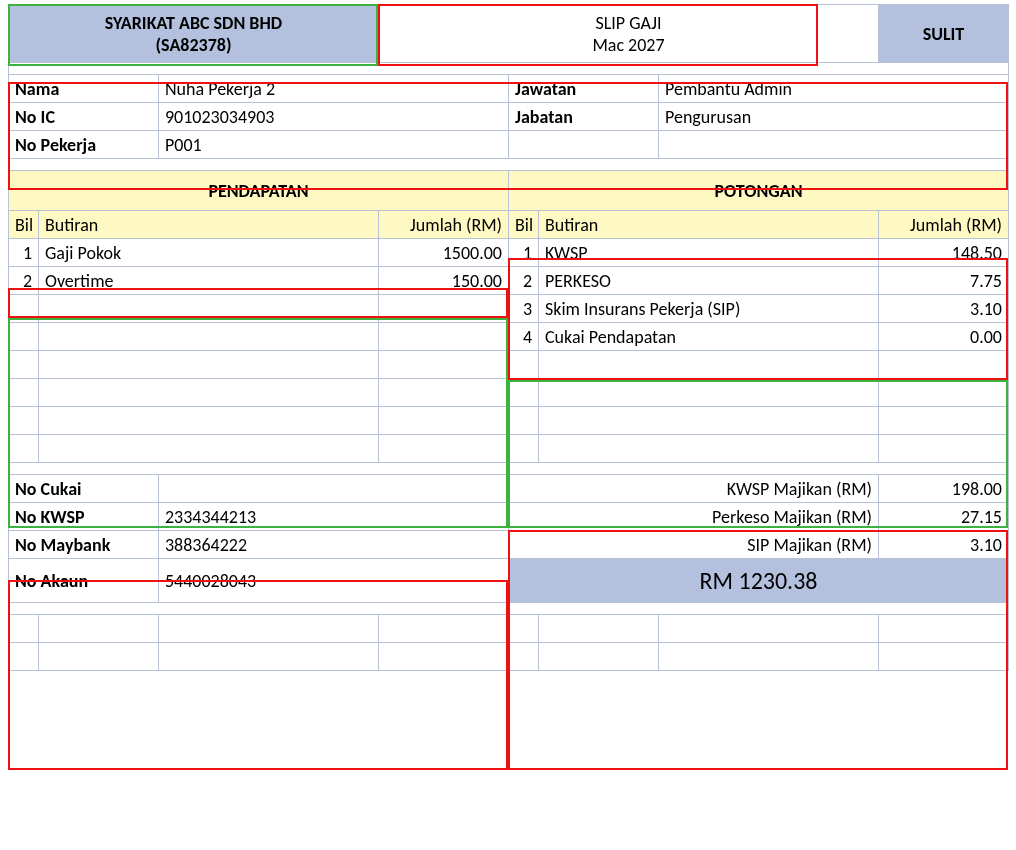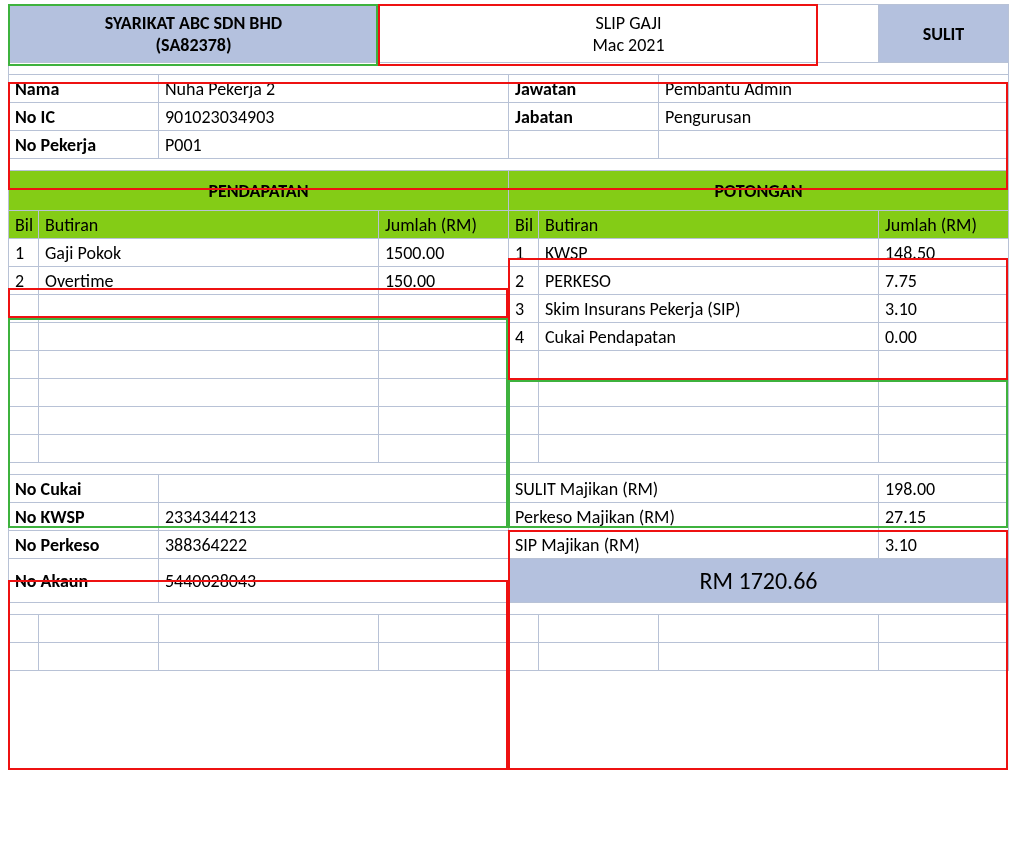--- a/index.html
+++ b/index.html
@@ -1,23 +1,23 @@
 <!DOCTYPE html>
 <html><head>
 <meta charset="utf-8">
 <style>
   html,body{margin:0;padding:0;font-family:Calibri,Arial,sans-serif;font-size:18px;color:#000;background:#fff}
   .sheet{width:889px;height:850px;position:relative;box-sizing:border-box;padding:4px 8px}
   table{border-collapse:collapse;width:100%;table-layout:fixed}
   td{border:1px solid #b8c2d6;height:28px;padding:0 6px;box-sizing:border-box;white-space:nowrap;overflow:hidden}
   .blue{background:#b4c1de}
-  .lblue{background:#84cc16}
+  .lblue{background:#fef9c3}
   .bold{font-weight:700}
   .center{text-align:center}
-  .right{text-align:left}
+  .right{text-align:right}
   .dbl-h td{height:58px}
   .big{font-size:24px}
   
   .ann{position:absolute;pointer-events:none;box-sizing:border-box}
   .ann.red{border:2px solid #e11}
   .ann.green{border:2px solid #3eb23e}
 </style>
 </head>
 <body>
 
@@ -36,21 +36,21 @@
 </colgroup>
 
 <tbody>
         <tr class="dbl-h">
   <td colspan="3" class="blue bold center">
     <div>SYARIKAT ABC SDN BHD</div>
     <div>(SA82378)</div>
   </td>
   <td colspan="4" class="center">
     <div>SLIP GAJI</div>
-    <div>Mac 2021</div>
+    <div>Mac 2027</div>
   </td>
   <td class="blue bold center">SULIT</td>
 </tr>
 <tr>
           <td colspan="8" style="height:12px"></td>
         </tr>
 
 <tr>
   <td colspan="2" class="bold">Nama</td>
   <td colspan="2">Nuha Pekerja 2</td>
@@ -152,39 +152,39 @@
           <td></td>
         </tr>
 
 <tr>
           <td colspan="8" style="height:12px"></td>
         </tr>
 
 <tr>
   <td colspan="2" class="bold">No Cukai</td>
   <td colspan="2"></td>
-  <td colspan="3" class="right">SULIT Majikan (RM)</td>
+  <td colspan="3" class="right">KWSP Majikan (RM)</td>
   <td class="right">198.00</td>
 </tr>
 <tr>
   <td colspan="2" class="bold">No KWSP</td>
   <td colspan="2">2334344213</td>
   <td colspan="3" class="right">Perkeso Majikan (RM)</td>
   <td class="right">27.15</td>
 </tr>
 <tr>
-  <td colspan="2" class="bold">No Perkeso</td>
+  <td colspan="2" class="bold">No Maybank</td>
   <td colspan="2">388364222</td>
   <td colspan="3" class="right">SIP Majikan (RM)</td>
   <td class="right">3.10</td>
 </tr>
 <tr>
   <td colspan="2" class="bold">No Akaun</td>
   <td colspan="2">5440028043</td>
-  <td colspan="4" class="blue center big" style="height:44px">RM 1720.66</td>
+  <td colspan="4" class="blue center big" style="height:44px">RM 1230.38</td>
 </tr>
 <tr>
           <td colspan="8" style="height:12px"></td>
         </tr>
 <tr>
           <td></td>
           <td></td>
           <td></td>
           <td></td>
           <td></td>

